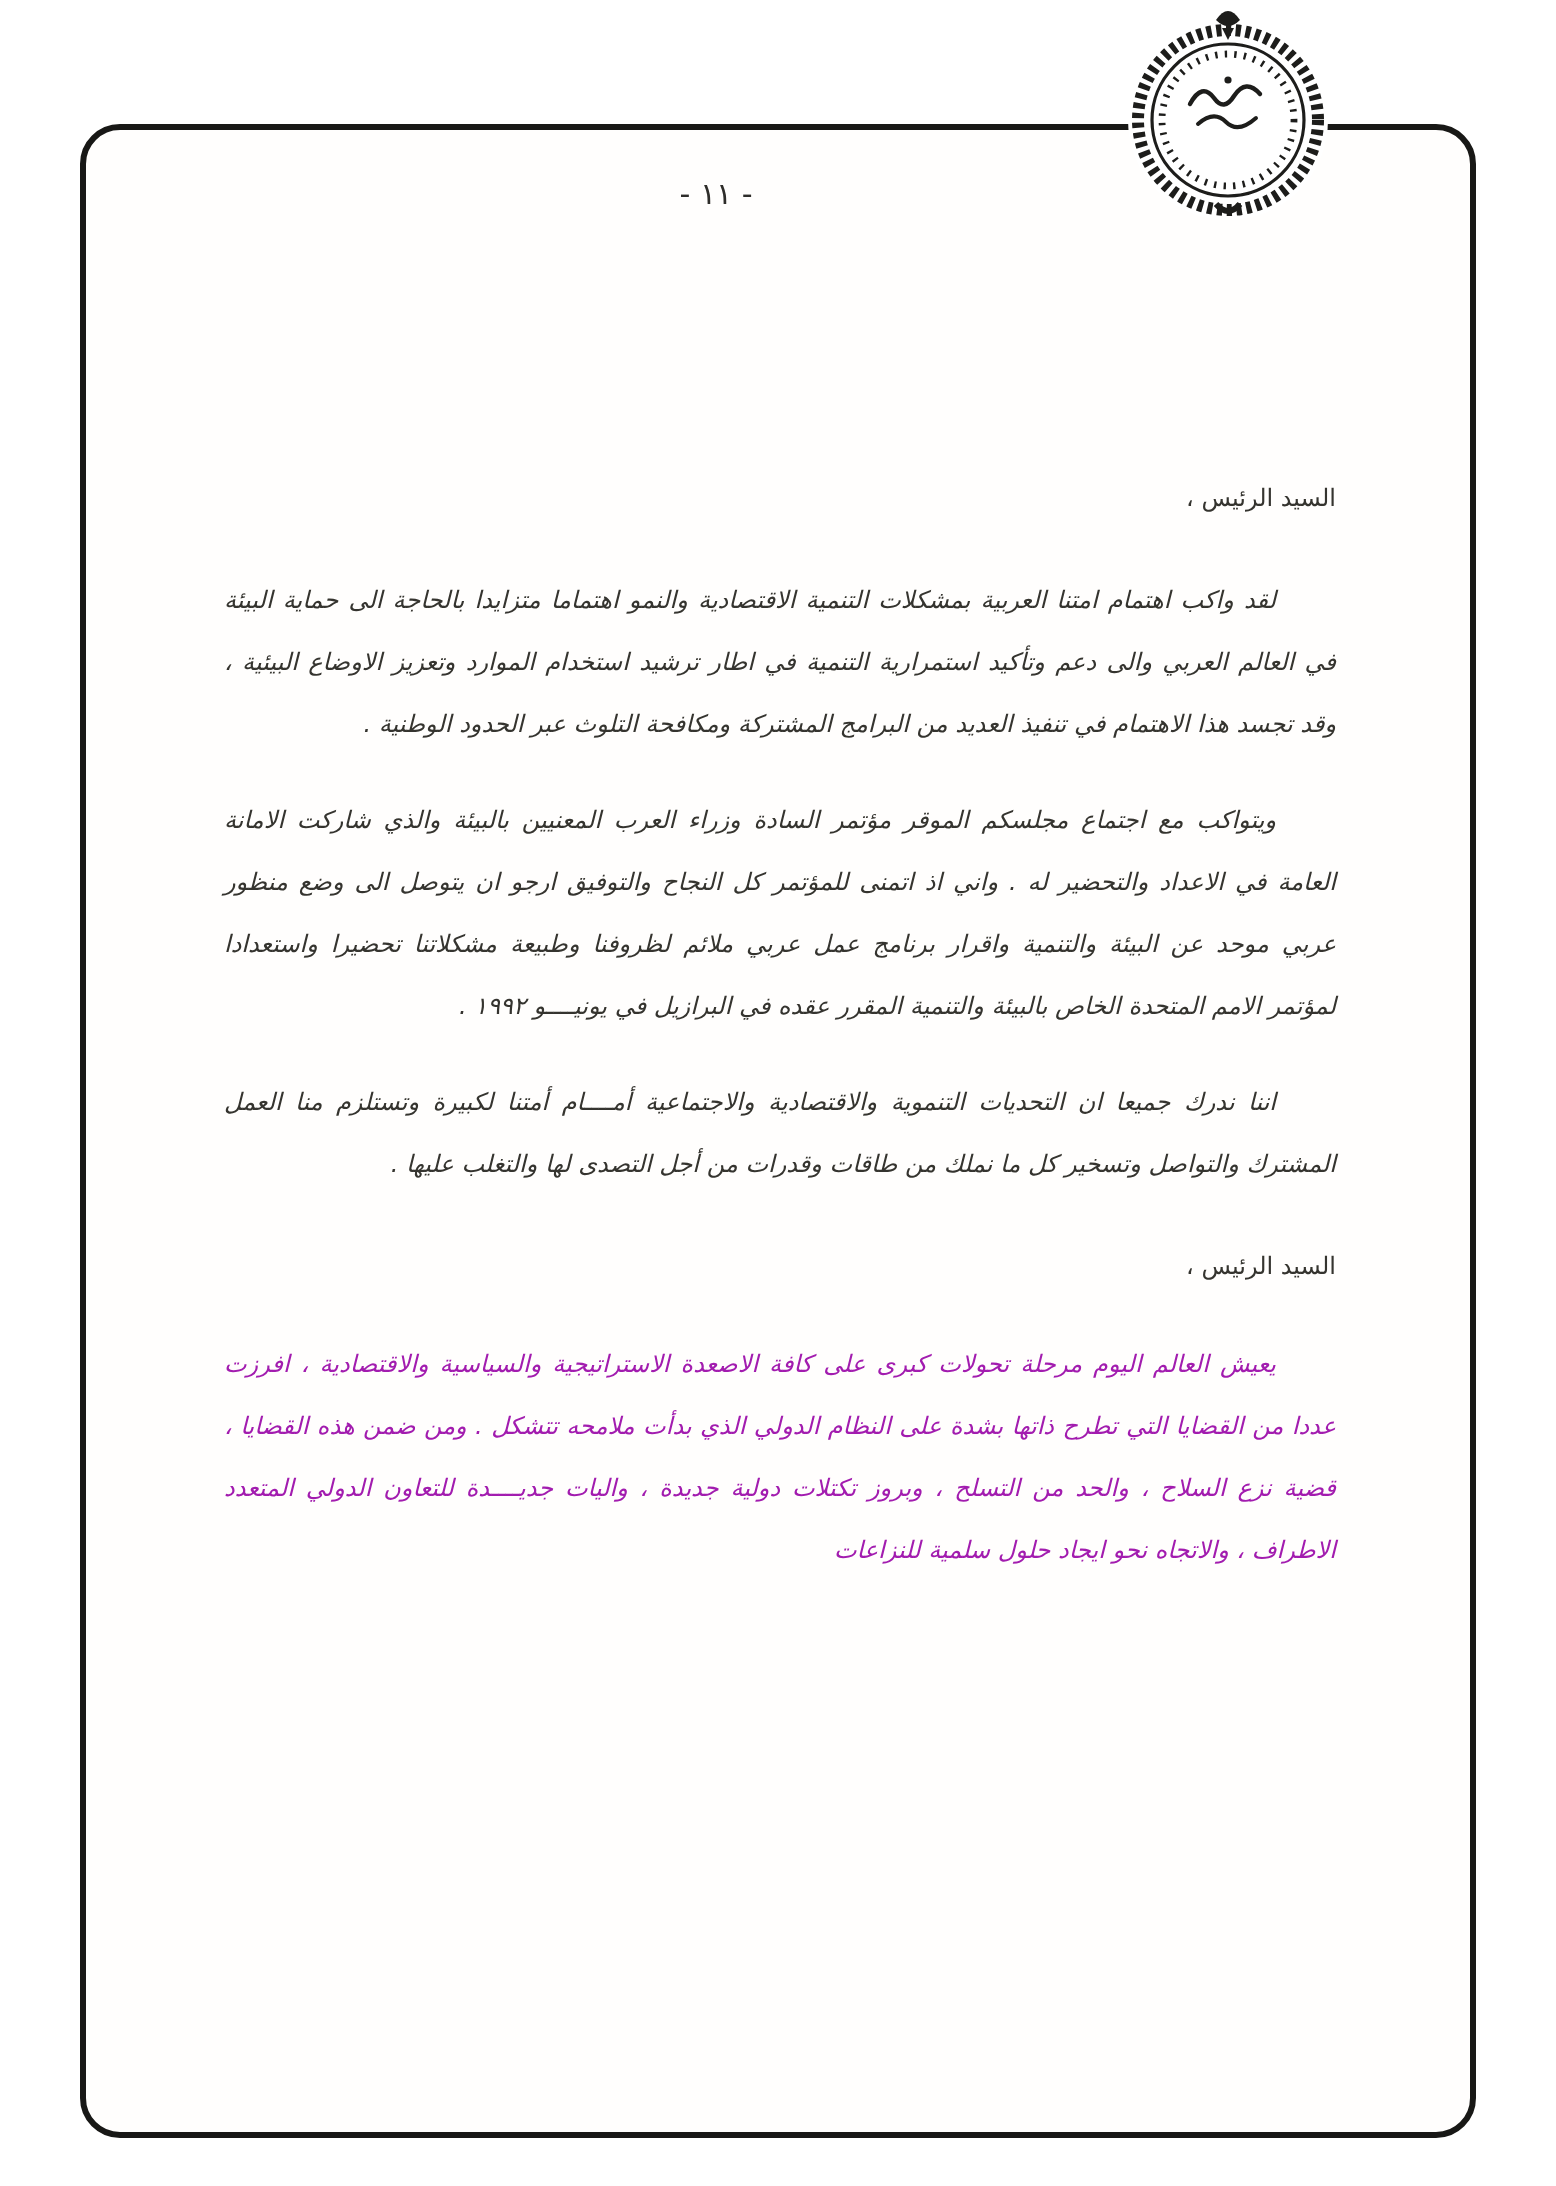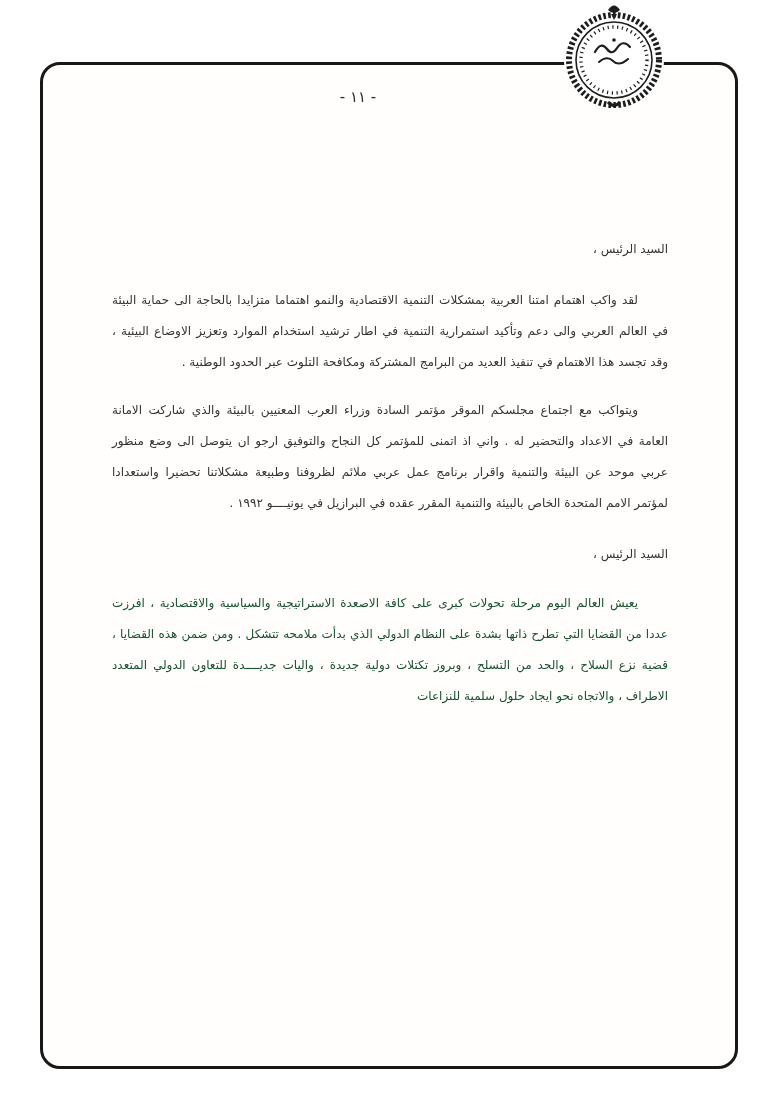--- a/index.html
+++ b/index.html
@@ -61,23 +61,24 @@
     margin: 0 0 20px 0;
     text-align: right;
     text-indent: 0;
   }
   .salutation-2 {
     margin: 20px 0 18px 0;
   }
   .para {
     margin: 0 0 17px 0;
     text-indent: 30px;
+    font-style: italic;
   }
   .faded {
-    color: #14532d;
+    color: #a21caf;
   }
 </style>
 </head>
 <body>
 
 <div class="sheet">
 
   <div class="frame"></div>
 
   <div class="emblem">
@@ -107,20 +108,21 @@
   <div class="page-number">- ١١ -</div>
 
   <div class="doc" dir="rtl" lang="ar">
 
     <p class="salutation">السيد الرئيس ،</p>
 
     <p class="para">لقد واكب اهتمام امتنا العربية بمشكلات التنمية الاقتصادية والنمو اهتماما متزايدا بالحاجة الى حماية البيئة في العالم العربي والى دعم وتأكيد استمرارية التنمية في اطار ترشيد استخدام الموارد وتعزيز الاوضاع البيئية ، وقد تجسد هذا الاهتمام في تنفيذ العديد من البرامج المشتركة ومكافحة التلوث عبر الحدود الوطنية .</p>
 
     <p class="para">ويتواكب مع اجتماع مجلسكم الموقر مؤتمر السادة وزراء العرب المعنيين بالبيئة والذي شاركت الامانة العامة في الاعداد والتحضير له . واني اذ اتمنى للمؤتمر كل النجاح والتوفيق ارجو ان يتوصل الى وضع منظور عربي موحد عن البيئة والتنمية واقرار برنامج عمل عربي ملائم لظروفنا وطبيعة مشكلاتنا تحضيرا واستعدادا لمؤتمر الامم المتحدة الخاص بالبيئة والتنمية المقرر عقده في البرازيل في يونيــــو ١٩٩٢ .</p>
 
+    <p class="para">اننا ندرك جميعا ان التحديات التنموية والاقتصادية والاجتماعية أمــــام أمتنا لكبيرة وتستلزم منا العمل المشترك والتواصل وتسخير كل ما نملك من طاقات وقدرات من أجل التصدى لها والتغلب عليها .</p>
 
     <p class="salutation salutation-2">السيد الرئيس ،</p>
 
     <p class="para faded">يعيش العالم اليوم مرحلة تحولات كبرى على كافة الاصعدة الاستراتيجية والسياسية والاقتصادية ، افرزت عددا من القضايا التي تطرح ذاتها بشدة على النظام الدولي الذي بدأت ملامحه تتشكل . ومن ضمن هذه القضايا ، قضية نزع السلاح ، والحد من التسلح ، وبروز تكتلات دولية جديدة ، واليات جديــــدة للتعاون الدولي المتعدد الاطراف ، والاتجاه نحو ايجاد حلول سلمية للنزاعات</p>
 
   </div>
 
 </div>
 
 </body></html>

